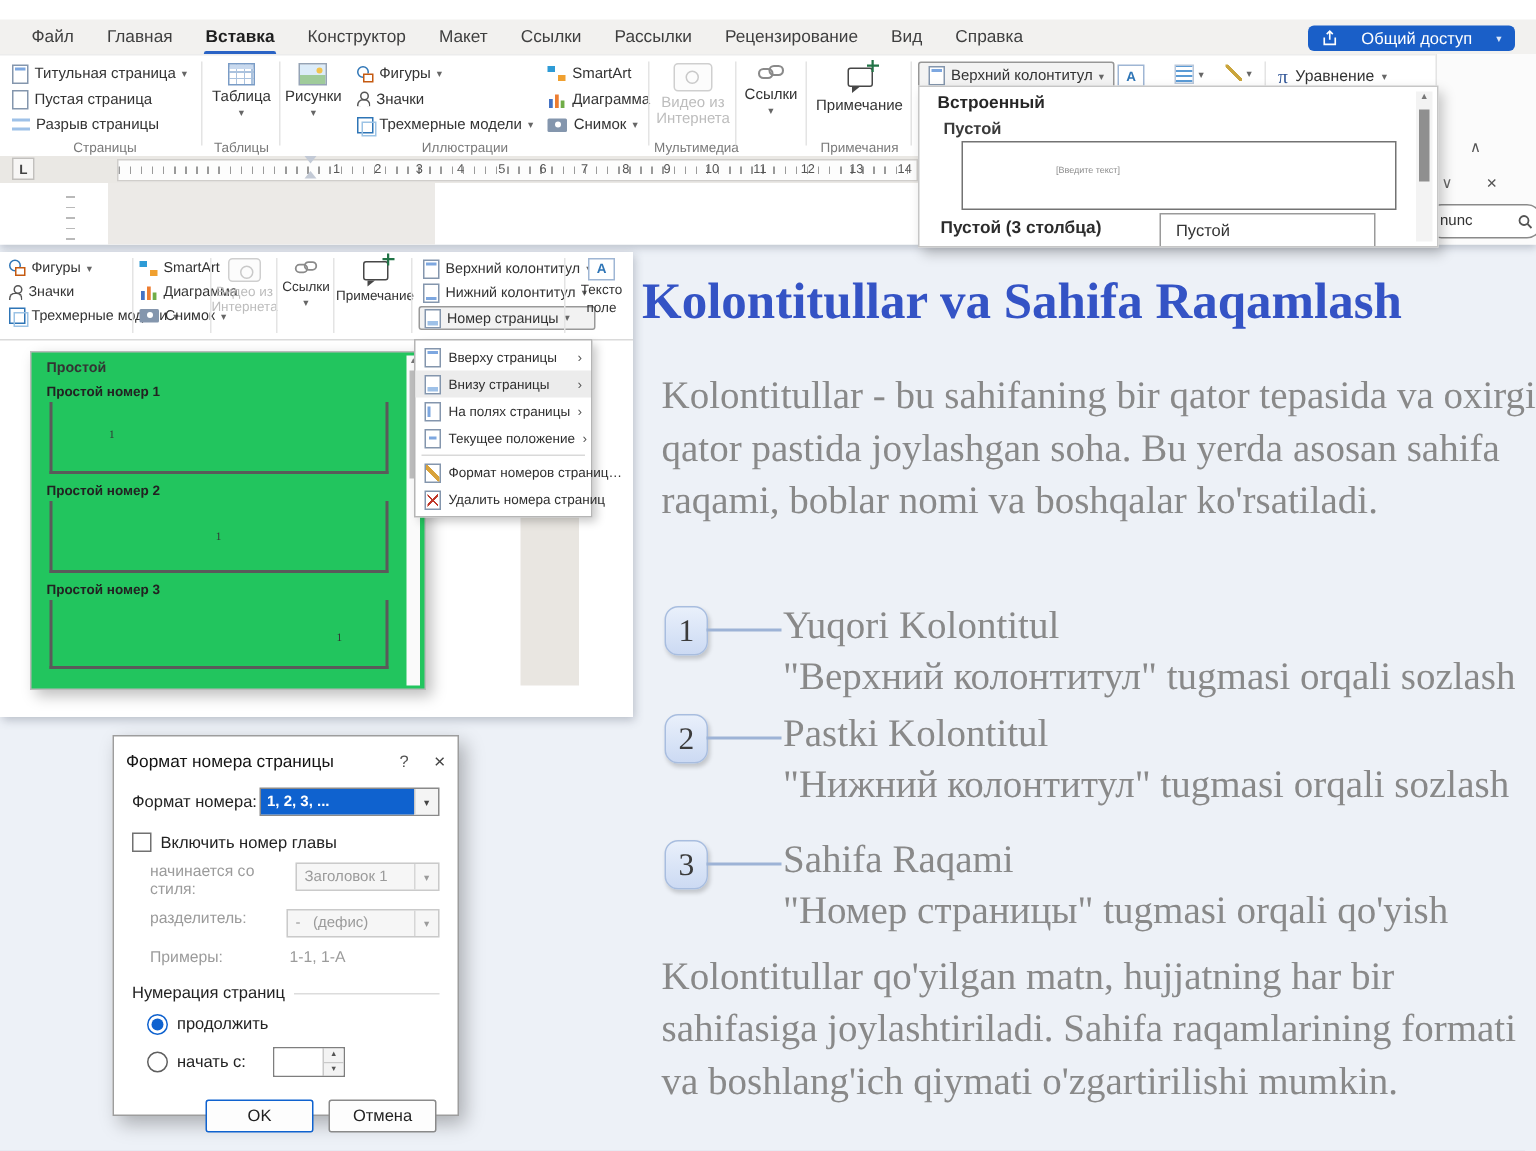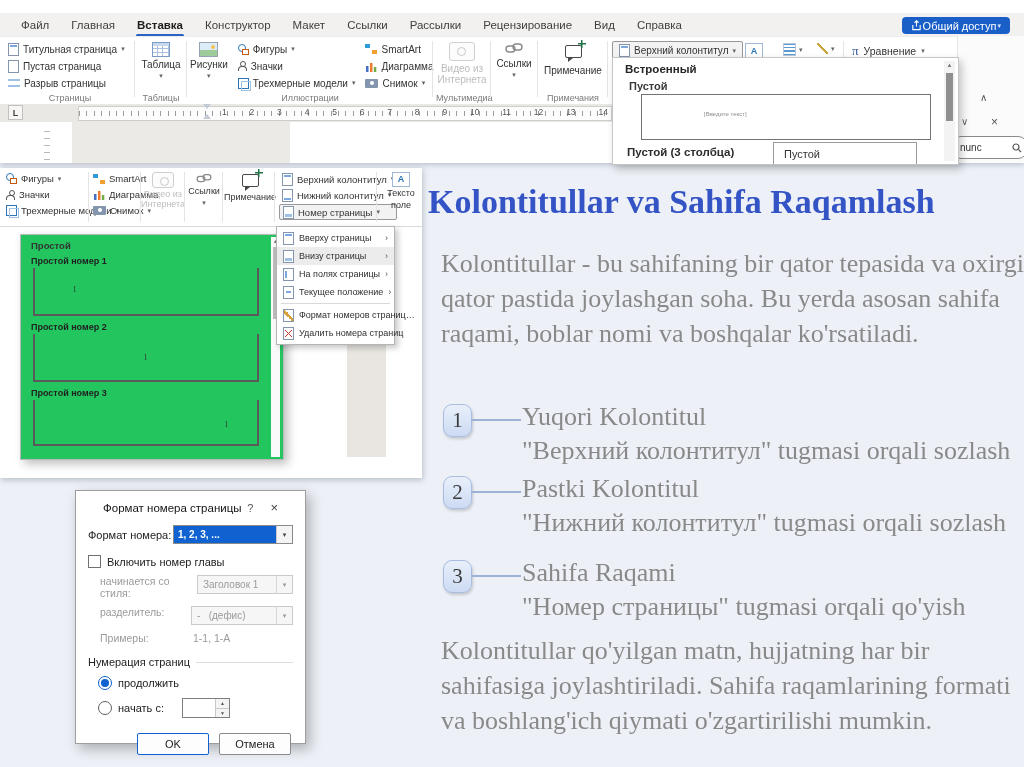--- a/index.html
+++ b/index.html
@@ -10,21 +10,21 @@
   .shot-top{position:absolute;left:0;top:0;width:1024px;height:163px;background:#fff;
             box-shadow:0 2px 5px rgba(70,80,100,.28);}
   .titlebar{height:13px;background:#fff;}
   .menubar{position:relative;height:23px;background:#f2f1ef;display:flex;align-items:center;
            padding-left:10px;font-size:11.5px;color:#3f3f3f;}
   .mtab{padding:4px 11px;position:relative;cursor:default;white-space:nowrap;}
   .mtab.active{font-weight:bold;color:#1f1f1f;}
   .mtab.active::after{content:"";position:absolute;left:10px;right:10px;bottom:-2px;height:3px;
                       background:#2a63c5;border-radius:2px;}
   .share-btn{position:absolute;right:14px;top:4px;background:#1a5fc8;color:#fff;border-radius:4px;
-             font-size:11px;padding:2.5px 9px;display:flex;align-items:center;gap:1px;}
+             font-size:11px;padding:2.5px 9px;display:flex;align-items:center;gap:16px;}
   .share-btn .chev{font-size:7px;color:#dce7f8;}
 
   .ribbon{position:absolute;left:0;top:36px;width:1024px;height:68px;background:#fff;
           border-top:1px solid #ececec;font-size:10px;color:#333;}
   .rgroup{position:absolute;top:0;height:68px;}
   .rglabel{position:absolute;bottom:2px;left:0;right:0;text-align:center;font-size:9px;color:#7a7a7a;white-space:nowrap;}
   .vsep{position:absolute;top:4px;height:56px;width:1px;background:#e4e4e4;}
   .sitem{display:flex;align-items:center;gap:4px;font-size:10px;color:#333;white-space:nowrap;height:14px;}
   .smallcol{display:flex;flex-direction:column;gap:3px;padding-top:5px;}
   .rbig{display:flex;flex-direction:column;align-items:center;text-align:center;line-height:1.12;
@@ -160,21 +160,21 @@
   .gal-scroll .thumb{position:absolute;left:1.5px;right:1.5px;top:10px;height:72px;background:#bdbdbd;}
   .page-edge{position:absolute;left:347px;top:173px;width:39px;height:116px;background:#e9e6e1;}
 
   
   .frag{position:absolute;font-family:"Liberation Serif",serif;font-size:10px;color:#8a8a8a;}
   .frag.blue{color:#3a6fc4;}
 
   
   .dlg{position:absolute;left:75px;top:490px;width:229px;height:252px;background:#fff;border:1px solid #9d9d9d;
        box-shadow:4px 5px 12px rgba(0,0,0,.28);font-size:11px;color:#222;}
-  .dlg-title{display:flex;align-items:center;padding:9px 27px 2px;font-size:11.5px;color:#141414;}
+  .dlg-title{display:flex;align-items:center;padding:9px 8px 2px;font-size:11.5px;color:#141414;}
   .dlg-title .sp{flex:1;}
   .dlg-q{color:#555;font-size:11px;margin-right:17px;}
   .dlg-x{color:#444;font-size:13px;}
   .row-format{display:flex;align-items:center;margin:8px 12px 0;}
   .combo{margin-left:auto;width:118px;height:17px;border:1px solid #8a8a8a;display:flex;}
   .combo .val{flex:1;background:#0f62cf;color:#fff;font-size:10px;display:flex;align-items:center;padding-left:4px;white-space:nowrap;overflow:hidden;font-weight:bold;}
   .combo .dd{width:15px;display:flex;align-items:center;justify-content:center;font-size:7px;color:#444;background:#f4f4f4;border-left:1px solid #c9c9c9;}
   .row-chk{display:flex;align-items:center;gap:6px;margin:11px 12px 0;}
   .chk{width:11px;height:11px;border:1px solid #717171;background:#fff;flex:none;}
   .drow{display:flex;align-items:flex-start;margin:7px 12px 0 24px;font-size:10.5px;color:#9b9b9b;}

